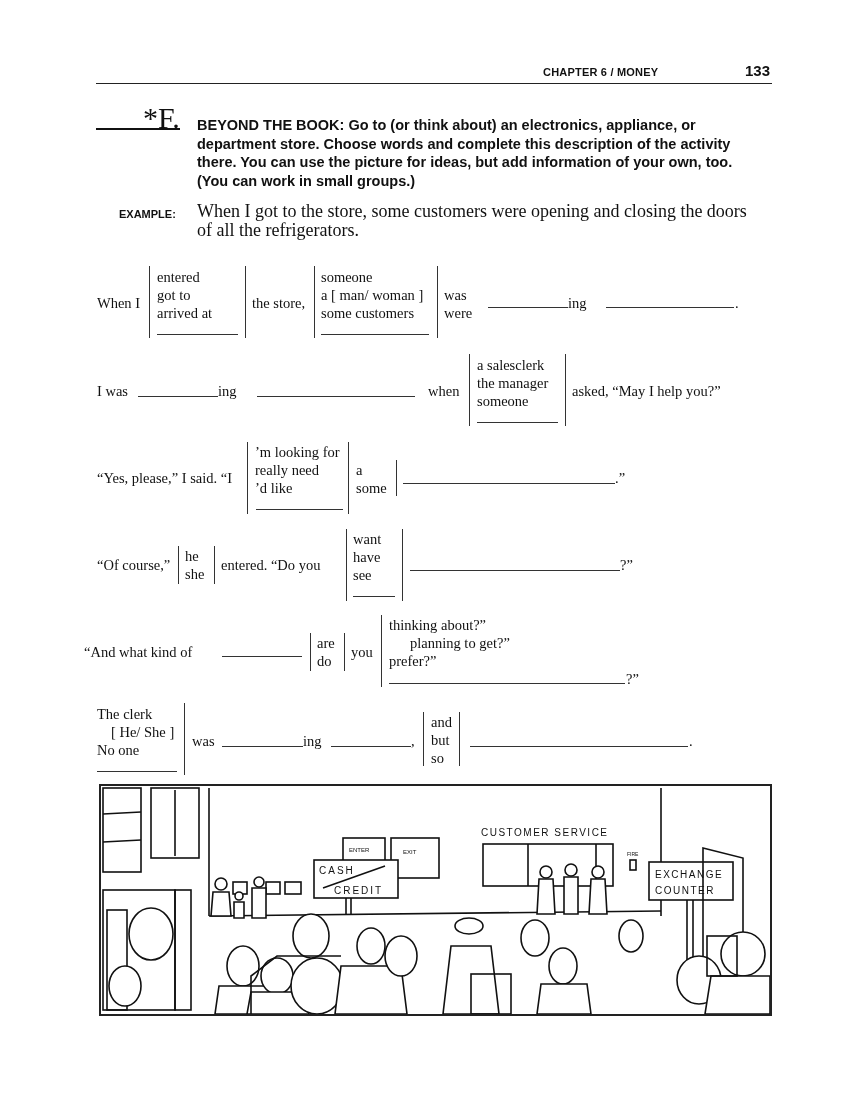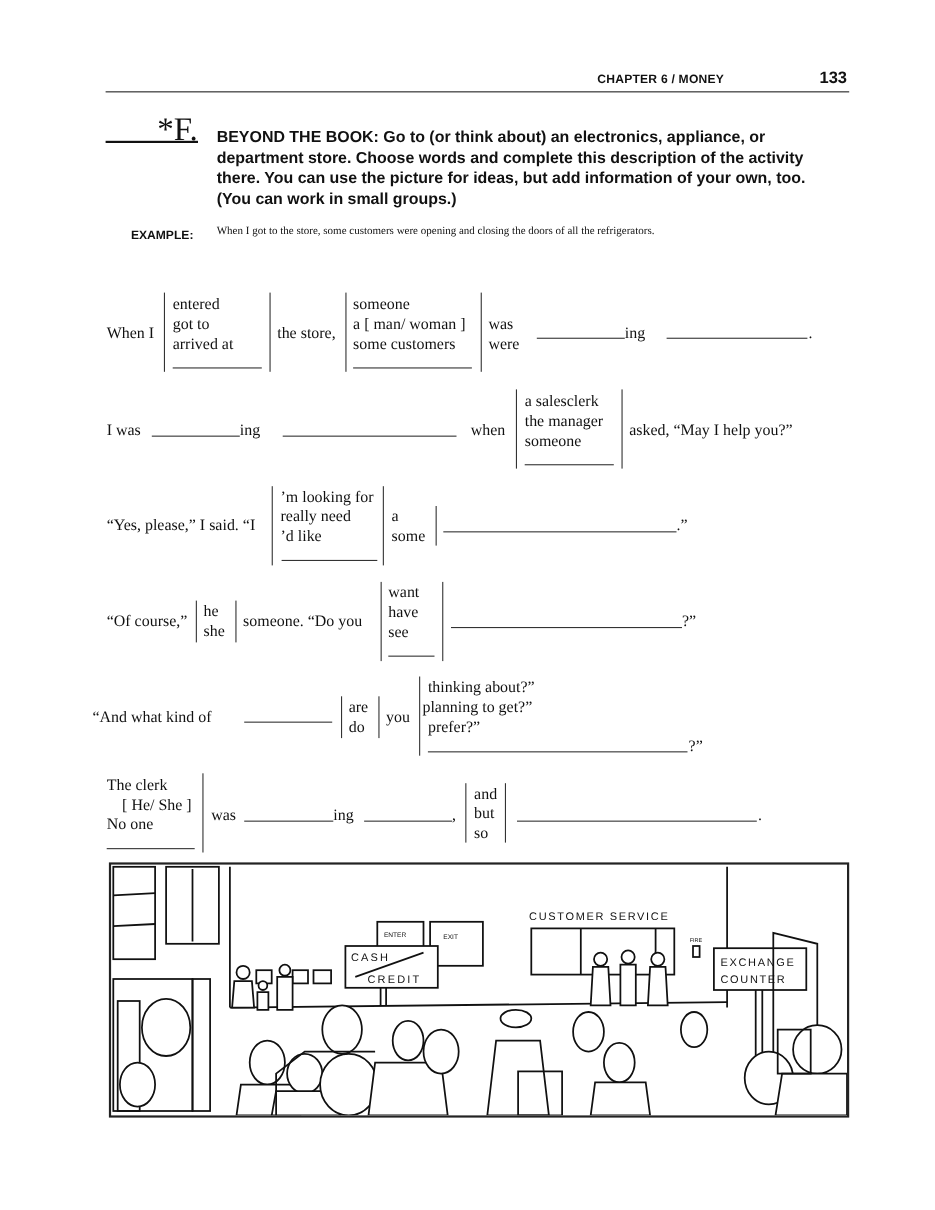--- a/index.html
+++ b/index.html
@@ -8,21 +8,21 @@
   .abs { position:absolute; }
   .sans { font-family:"Liberation Sans","DejaVu Sans",sans-serif; }
   .serif { font-family:"Liberation Serif","DejaVu Serif",serif; font-size:14.5px; line-height:18px; white-space:nowrap; }
   .header-rule { left:96px; top:83px; width:676px; height:1px; background:#222; }
   .running-head { left:543px; top:66px; font-size:11px; font-weight:bold; letter-spacing:0.2px; }
   .page-num { left:745px; top:62px; font-size:15px; font-weight:bold; }
   .ex-rule { left:96px; top:128px; width:84px; height:2px; background:#111; }
   .ex-label { left:143px; top:101px; font-size:30px; font-family:"Liberation Serif",serif; font-weight:normal; }
   .instr { left:197px; top:116px; width:560px; font-size:14.5px; font-weight:bold; line-height:18.5px; }
   .ex-tag { left:119px; top:208px; font-size:11px; font-weight:bold; }
-  .ex-text { left:197px; top:202px; width:560px; font-size:10px; line-height:18.5px; white-space:normal; }
+  .ex-text { left:197px; top:202px; width:560px; font-size:18px; line-height:18.5px; white-space:normal; }
   .vbar { position:absolute; width:1px; background:#333; }
   .blank { position:absolute; height:1px; background:#333; }
   .picture { left:99px; top:784px; width:673px; height:232px; border:2px solid #222; box-sizing:border-box; background:#fff; overflow:hidden; }
 </style>
 </head>
 <body>
 
 <div class="abs sans running-head">CHAPTER 6  /  MONEY</div>
 <div class="abs sans page-num">133</div>
 <div class="abs header-rule"></div>
@@ -85,42 +85,42 @@
   <div class="blank" style="left:403px;top:483px;width:212px;"></div>
   <div class="abs serif" style="left:615px;top:469px;">.”</div>
 </div>
 
 <div>
   <div class="abs serif" style="left:97px;top:556px;">“Of course,”</div>
   <div class="vbar" style="left:178px;top:546px;height:38px;"></div>
   <div class="abs serif" style="left:185px;top:547px;">he</div>
   <div class="abs serif" style="left:185px;top:565px;">she</div>
   <div class="vbar" style="left:214px;top:546px;height:38px;"></div>
-  <div class="abs serif" style="left:221px;top:556px;">someone. “Do you</div>
+  <div class="abs serif" style="left:221px;top:556px;">entered. “Do you</div>
   <div class="vbar" style="left:346px;top:529px;height:72px;"></div>
   <div class="abs serif" style="left:353px;top:530px;">want</div>
   <div class="abs serif" style="left:353px;top:548px;">have</div>
   <div class="abs serif" style="left:353px;top:566px;">see</div>
   <div class="blank" style="left:353px;top:596px;width:42px;"></div>
   <div class="vbar" style="left:402px;top:529px;height:72px;"></div>
   <div class="blank" style="left:410px;top:570px;width:210px;"></div>
   <div class="abs serif" style="left:620px;top:556px;">?”</div>
 </div>
 
 <div>
   <div class="abs serif" style="left:84px;top:643px;">“And what kind of</div>
   <div class="blank" style="left:222px;top:656px;width:80px;"></div>
   <div class="vbar" style="left:310px;top:633px;height:38px;"></div>
   <div class="abs serif" style="left:317px;top:634px;">are</div>
   <div class="abs serif" style="left:317px;top:652px;">do</div>
   <div class="vbar" style="left:344px;top:633px;height:38px;"></div>
   <div class="abs serif" style="left:351px;top:643px;">you</div>
   <div class="vbar" style="left:381px;top:615px;height:72px;"></div>
   <div class="abs serif" style="left:389px;top:616px;">thinking about?”</div>
-  <div class="abs serif" style="left:384px;top:634px;text-align:right;">planning to get?”</div>
+  <div class="abs serif" style="left:410px;top:634px;text-align:right;">planning to get?”</div>
   <div class="abs serif" style="left:389px;top:652px;">prefer?”</div>
   <div class="blank" style="left:389px;top:683px;width:236px;"></div>
   <div class="abs serif" style="left:626px;top:670px;">?”</div>
 </div>
 
 <div>
   <div class="abs serif" style="left:97px;top:705px;">The clerk</div>
   <div class="abs serif" style="left:111px;top:723px;">[ He/ She ]</div>
   <div class="abs serif" style="left:97px;top:741px;">No one</div>
   <div class="blank" style="left:97px;top:771px;width:80px;"></div>

